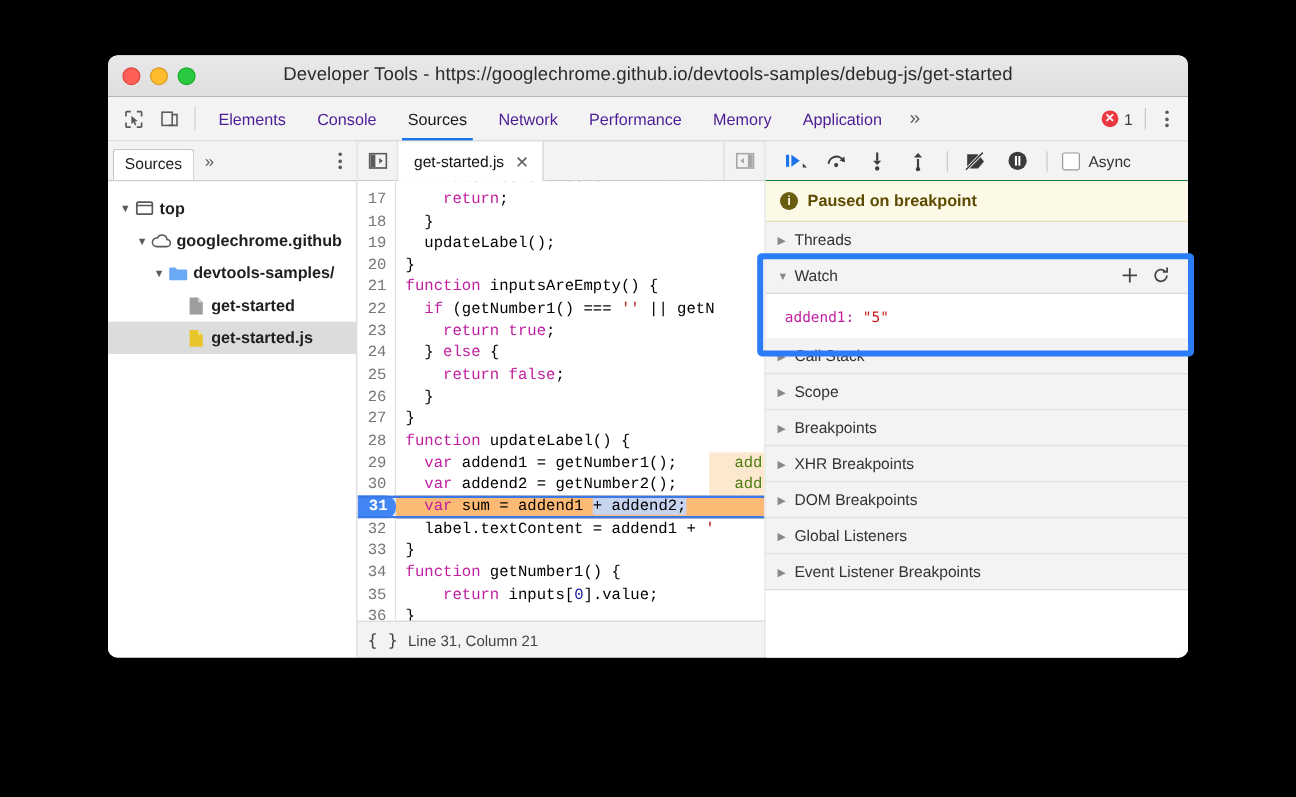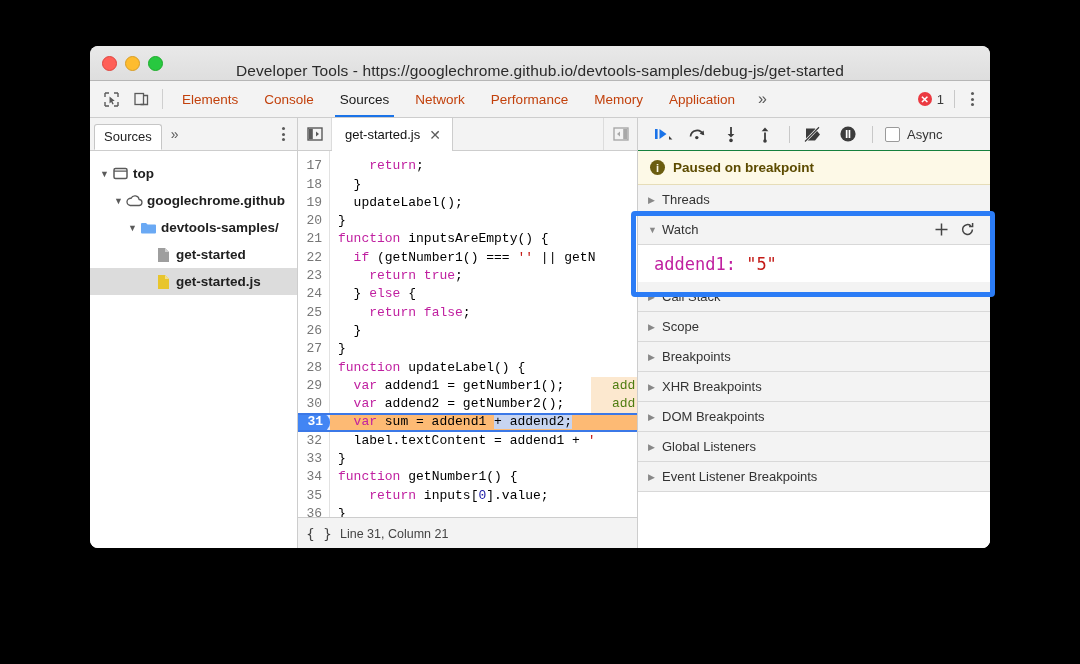--- a/index.html
+++ b/index.html
@@ -12,41 +12,41 @@
     position:absolute;left:90px;top:46px;width:900px;height:502px;
     background:#fff;border-radius:8px;overflow:visible;
     box-shadow:0 6px 26px rgba(0,0,0,.55);
   }
   .win-clip{position:absolute;inset:0;border-radius:8px;overflow:hidden;}
 
   
   .titlebar{
     height:34px;background:linear-gradient(#e9e9e9,#dedede);
     border-bottom:1px solid #b6b6b6;border-radius:8px 8px 0 0;
-    display:flex;align-items:flex-end;position:relative;
+    display:flex;align-items:center;position:relative;
   }
   .lights{position:absolute;left:12px;top:0;height:34px;display:flex;align-items:center;gap:8px;}
   .light{width:13px;height:13px;border-radius:50%;}
   .l-red{background:#ff5f57;border:.5px solid #e0443e;}
   .l-yellow{background:#febc2e;border:.5px solid #d89d25;}
   .l-green{background:#28c840;border:.5px solid #1dad2b;}
   .win-title{
     flex:1;text-align:center;font-size:15.5px;color:#2b2b2b;
     letter-spacing:.1px;padding:0 90px;white-space:nowrap;overflow:hidden;
   }
 
   
   .dt-tabs{
     height:36px;background:#f3f3f3;border-bottom:1px solid #cdcdcd;
     display:flex;align-items:stretch;padding-left:6px;
   }
   .tool-icon{width:30px;display:flex;align-items:center;justify-content:center;cursor:default;}
   .tool-sep{width:1px;background:#cfcfcf;margin:8px 6px;}
   .dt-tab{
-    display:flex;align-items:center;padding:0 13px;font-size:13.5px;color:#c2410c;
+    display:flex;align-items:center;padding:0 13px;font-size:13.5px;color:#4c1d95;
     position:relative;white-space:nowrap;cursor:default;
   }
   .dt-tab.active{color:#1a1a1a;}
   .dt-tab.active::after{
     content:"";position:absolute;left:8px;right:8px;bottom:0;height:2px;background:#1a73e8;
   }
   .dt-more{display:flex;align-items:center;padding:0 10px;font-size:16px;color:#5a5a5a;}
   .dt-right{margin-left:auto;display:flex;align-items:center;padding-right:8px;}
   .err-badge{display:flex;align-items:center;gap:5px;font-size:13px;color:#3c3c3c;padding-right:10px;}
   .err-dot{
@@ -140,21 +140,21 @@
   }
   .sect{
     height:29px;border-bottom:1px solid #d8d8d8;background:#f3f3f3;
     display:flex;align-items:center;font-size:13px;color:#333;padding-left:10px;cursor:default;
   }
   .arrow{display:inline-block;width:14px;color:#888;font-size:9px;flex:none;}
   .sect-acts{margin-left:auto;display:flex;align-items:center;gap:4px;padding-right:12px;}
   .act{width:22px;height:22px;display:flex;align-items:center;justify-content:center;color:#444;font-size:16px;}
   .watch-body{
     background:#fff;height:37px;display:flex;align-items:center;padding-left:16px;
-    font-family:"DejaVu Sans Mono",monospace;font-size:17px;
+    font-family:"DejaVu Sans Mono",monospace;font-size:12px;
   }
   .w-name{color:#c020a0;}
   .w-val{color:#c41a16;}
   .dbg-fill{flex:1;background:#fff;}
 
   
   .hibox{
     position:absolute;left:631px;top:211px;width:364px;height:86px;
     border:5px solid #2b7cf6;border-radius:4px;box-sizing:border-box;
     pointer-events:none;

